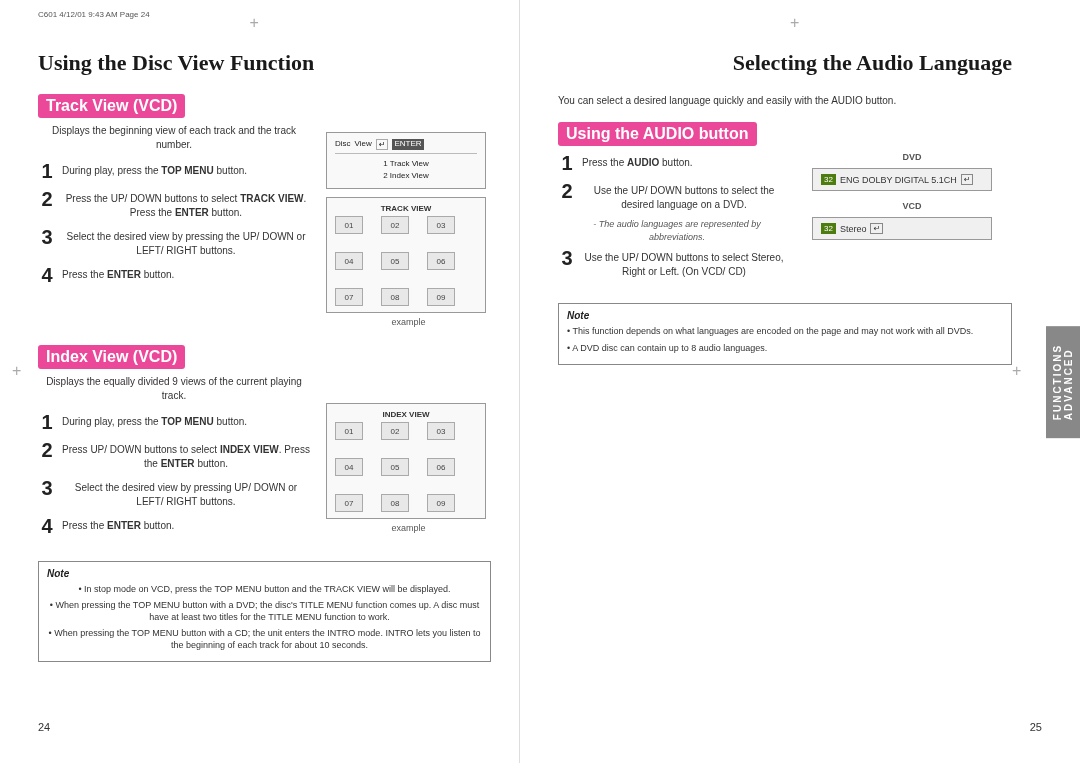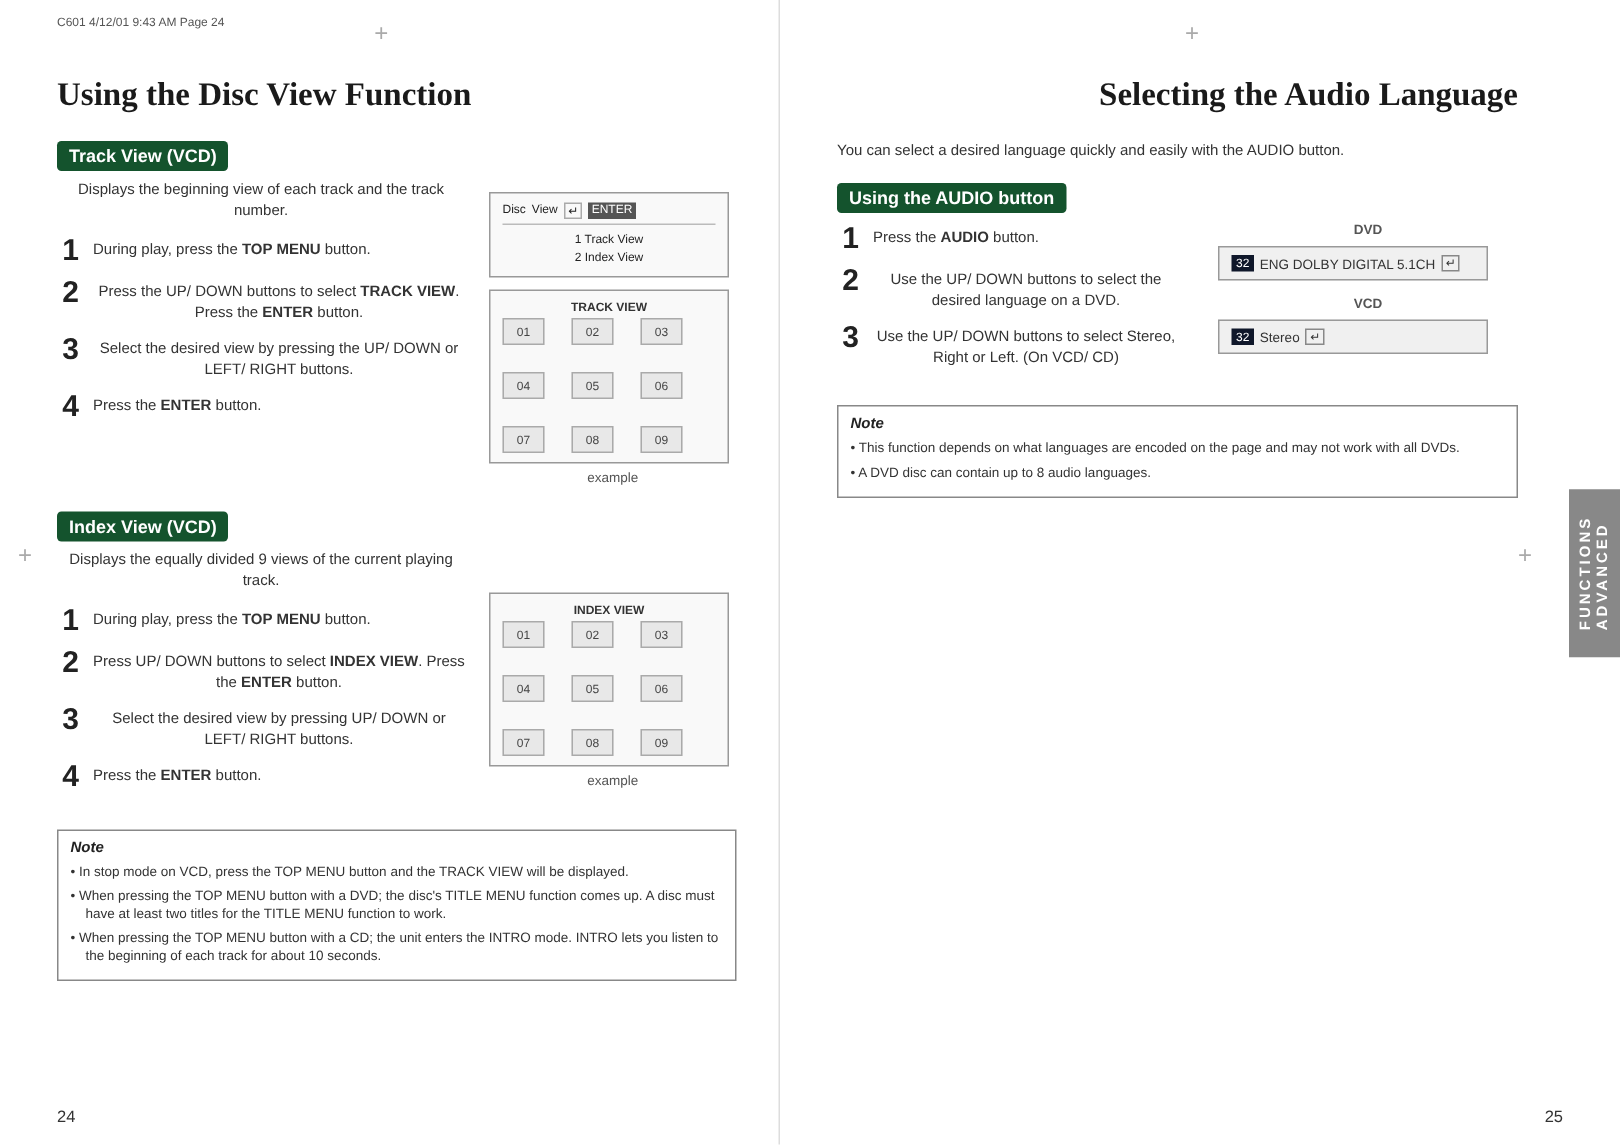--- a/index.html
+++ b/index.html
@@ -59,23 +59,23 @@
       font-weight: bold;
       color: #1a1a1a;
       margin-bottom: 18px;
       font-family: 'Times New Roman', serif;
       margin-top: 10px;
       text-align: right;
     }
 
     .section-badge {
       display: inline-block;
-      background: #14532d;
+      background: #ec4899;
       color: #fff;
-      font-size: 12px;
+      font-size: 16px;
       font-weight: bold;
       padding: 3px 8px;
       border-radius: 3px;
       margin-bottom: 6px;
     }
 
     .section-block {
       margin-bottom: 18px;
     }
 
@@ -177,20 +177,21 @@
       font-size: 10px;
       font-weight: bold;
       font-style: italic;
       margin-bottom: 4px;
     }
 
     .note-text {
       font-size: 9px;
       color: #333;
       line-height: 1.4;
+      text-align: center;
     }
 
     .note-text p {
       margin-bottom: 3px;
       padding-left: 10px;
       text-indent: -10px;
     }
 
     
     .intro-text {
@@ -218,21 +219,21 @@
 
     .dvd-content {
       font-size: 9px;
       color: #333;
       display: flex;
       align-items: center;
       gap: 4px;
     }
 
     .lang-badge {
-      background: #0f172a;
+      background: #4d7c0f;
       color: #fff;
       font-size: 8px;
       padding: 1px 3px;
     }
 
     .vcd-display {
       border: 1px solid #999;
       padding: 5px 8px;
       margin: 6px 0;
       background: #f0f0f0;
@@ -262,21 +263,21 @@
     }
 
     .right-note-text p {
       margin-bottom: 3px;
       padding-left: 12px;
       text-indent: -12px;
     }
 
     .page-number {
       position: absolute;
-      bottom: 12px;
+      bottom: 30px;
       font-size: 11px;
       color: #333;
     }
 
     .page-number-left { left: 38px; }
     .page-number-right { right: 38px; }
 
     
     .crosshair {
       position: absolute;
@@ -449,20 +450,21 @@
 
             <div class="step-row">
               <div class="step-number">1</div>
               <div class="step-text">Press the <strong>AUDIO</strong> button.</div>
             </div>
 
             <div class="step-row">
               <div class="step-number">2</div>
               <div class="step-text">Use the UP/ DOWN buttons to select the desired language on a DVD.</div>
             </div>
+            <div class="italic-note">- The audio languages are represented by abbreviations.</div>
 
             <div class="step-row">
               <div class="step-number">3</div>
               <div class="step-text">Use the UP/ DOWN buttons to select Stereo, Right or Left. (On VCD/ CD)</div>
             </div>
           </div>
           <div style="width:200px; margin-left: 10px;">
 
             <div style="margin-bottom:6px;">
               <div class="dvd-label">DVD</div>

